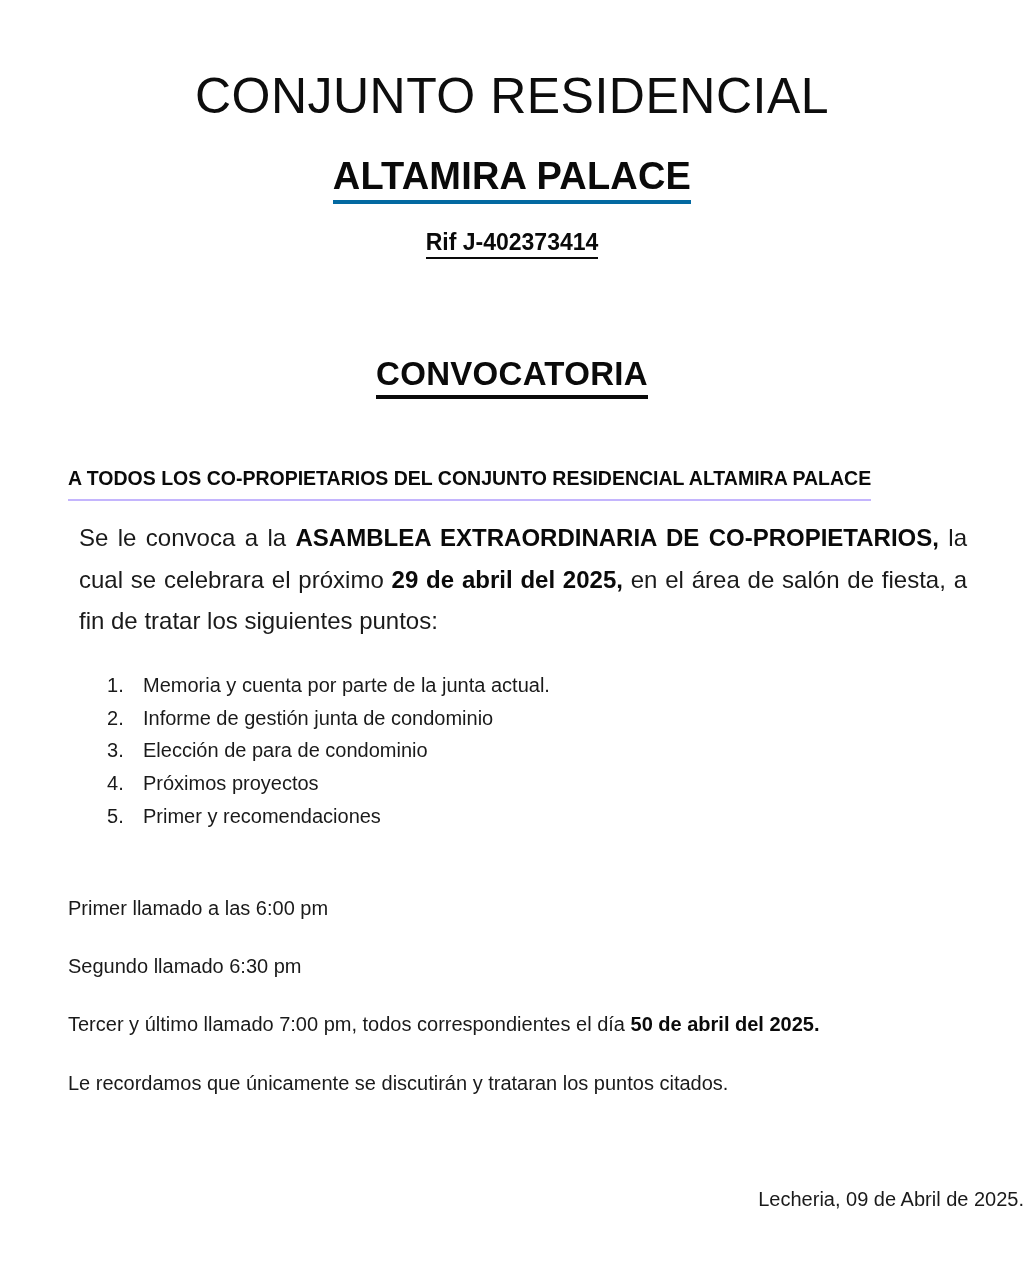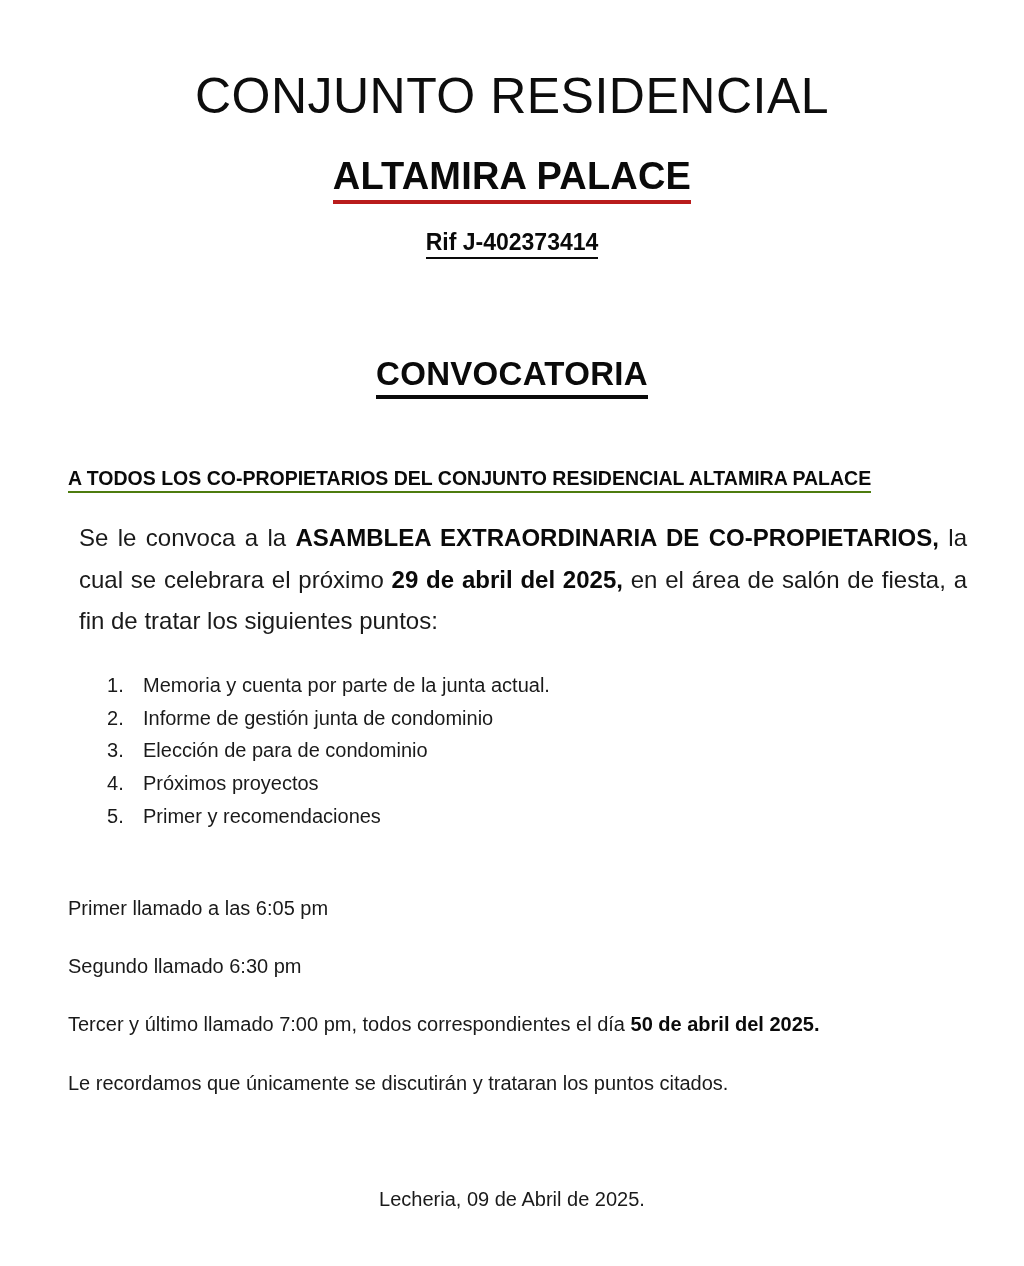--- a/index.html
+++ b/index.html
@@ -39,21 +39,21 @@
     left: 0;
     width: 1024px;
     text-align: center;
     font-size: 38px;
     font-weight: 700;
     letter-spacing: 0.2px;
     line-height: 1.15;
     color: #0a0a0a;
   }
   .org-name span.u {
-    border-bottom: 4px solid #b91c1c;
+    border-bottom: 4px solid #0369a1;
     padding-bottom: 3px;
   }
   .org-rif {
     position: absolute;
     top: 229px;
     left: 0;
     width: 1024px;
     text-align: center;
     font-size: 23px;
     font-weight: 700;
@@ -92,22 +92,22 @@
   }
   .addressee {
     font-size: 19.5px;
     font-weight: 700;
     line-height: 1.3;
     margin: 0 0 26px 0;
     color: #0a0a0a;
     display: block;
   }
   .addressee span.u {
-    border-bottom: 2px solid #4d7c0f;
-    padding-bottom: 2px;
+    border-bottom: 2px solid #c4b5fd;
+    padding-bottom: 10px;
   }
   p.para {
     font-size: 24px;
     line-height: 1.72;
     margin: 11px;
     text-align: justify;
     text-justify: inter-word;
     color: #1a1a1a;
   }
   p.para b { font-weight: 700; color: #0a0a0a; }
@@ -159,21 +159,21 @@
     color: #1a1a1a;
   }
   .closing p:last-child { margin-bottom: 0; }
 
   
   .placedate {
     position: absolute;
     top: 1186px;
     left: 0;
     width: 1024px;
-    text-align: center;
+    text-align: right;
     font-size: 20px;
     line-height: 1.3;
     color: #1a1a1a;
   }
 </style>
 </head>
 <body>
 
 <div class="page">
 
@@ -193,21 +193,21 @@
 
     <ol class="agenda">
       <li>Memoria y cuenta por parte de la junta actual.</li>
       <li>Informe de gestión junta de condominio</li>
       <li>Elección de para de condominio</li>
       <li>Próximos proyectos</li>
       <li>Primer y recomendaciones</li>
     </ol>
 
     <div class="calls">
-      <p>Primer llamado a las 6:05 pm</p>
+      <p>Primer llamado a las 6:00 pm</p>
       <p>Segundo llamado 6:30 pm</p>
       <p><span>Tercer y último llamado 7:00 pm, todos correspondientes el día </span><b>50 de abril del 2025.</b></p>
     </div>
 
     <div class="closing">
       <p>Le recordamos que únicamente se discutirán y trataran los puntos citados.</p>
     </div>
 
   </div>
 

